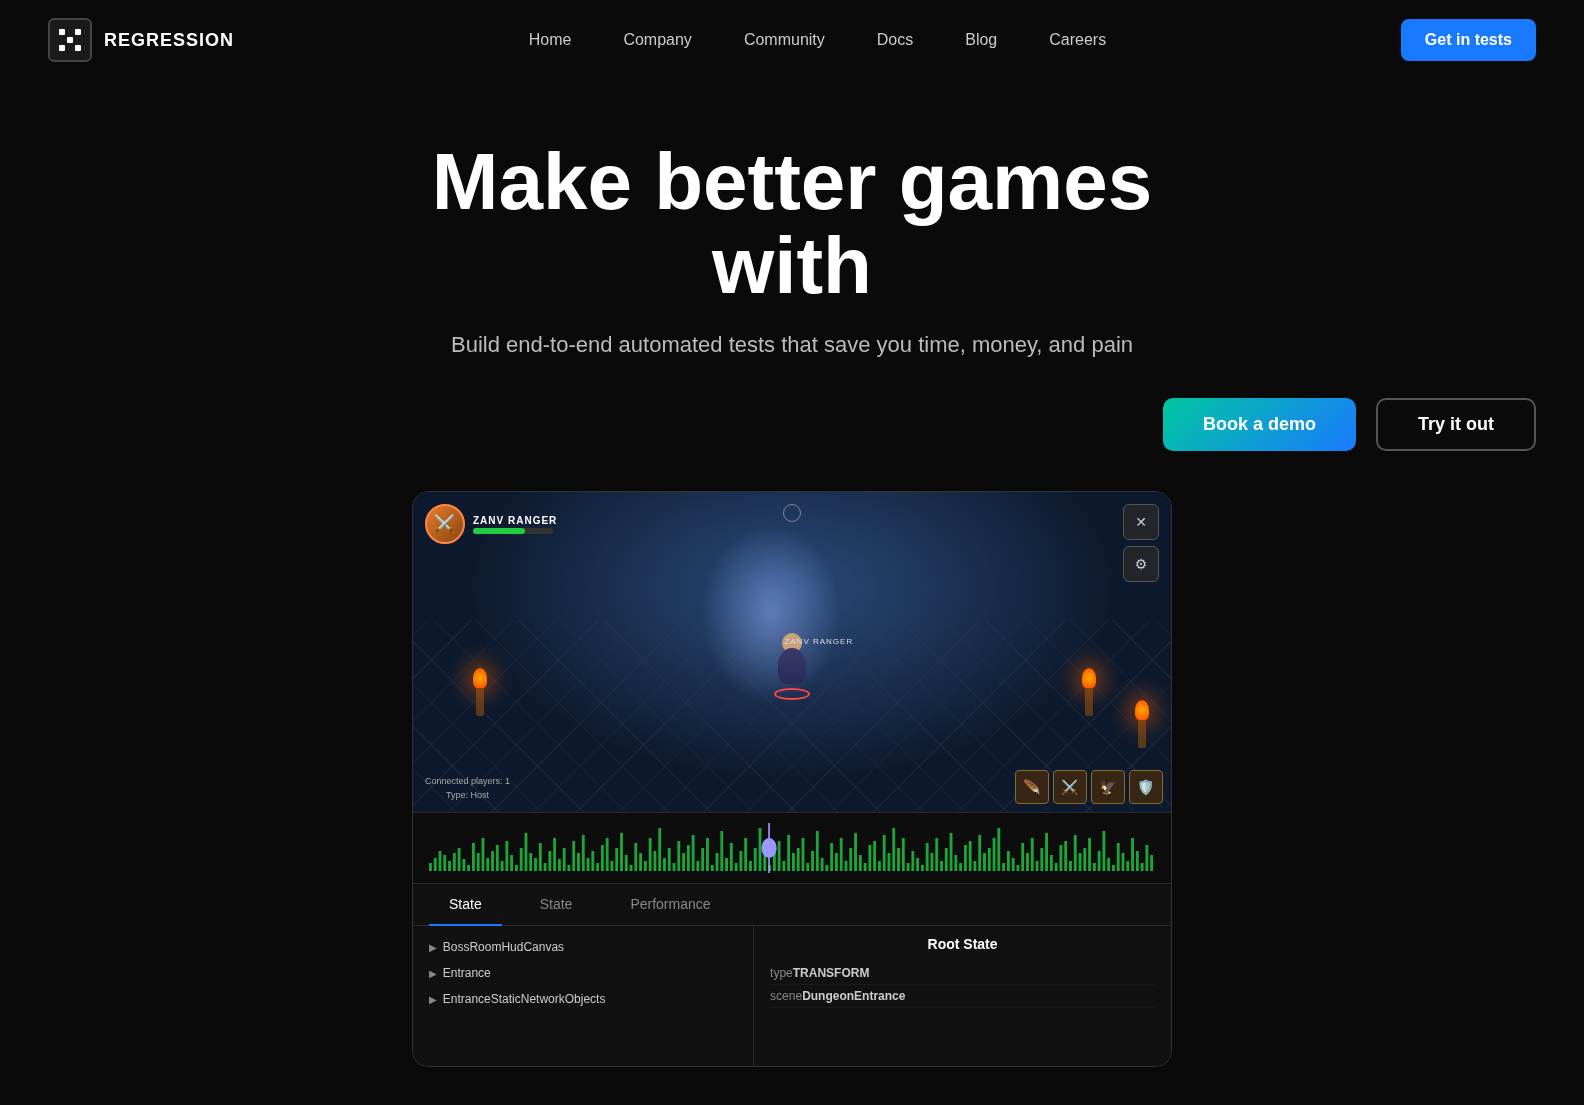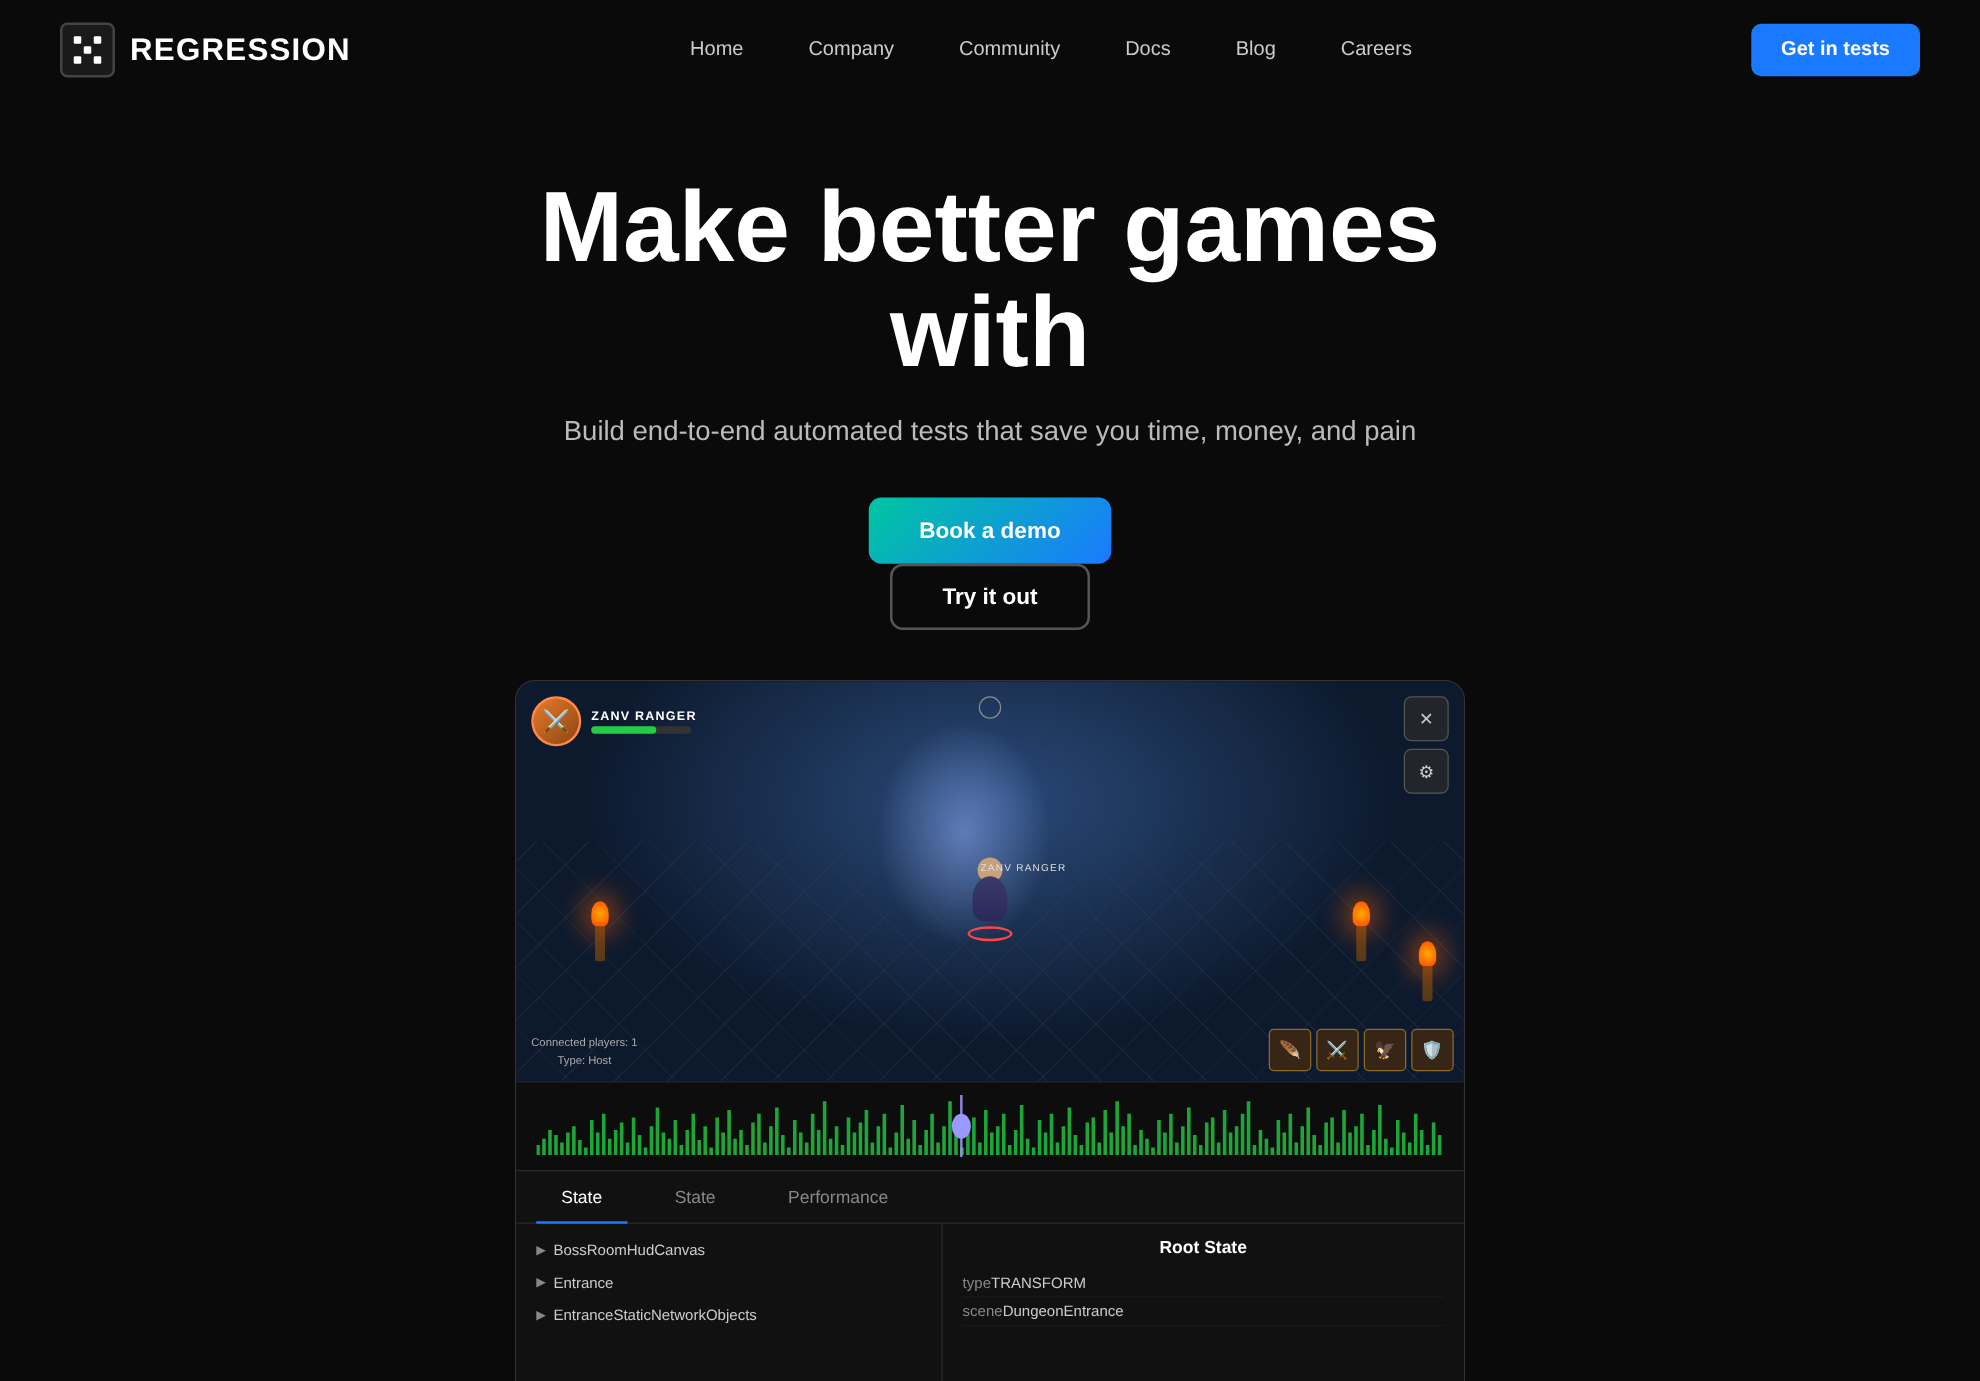--- a/index.html
+++ b/index.html
@@ -51,21 +51,21 @@
       height: 22px;
     }
 
     .logo-dot {
       background: #fff;
       border-radius: 1px;
     }
     .logo-dot.empty { background: transparent; }
 
     .logo-text {
-      font-size: 25px;
+      font-size: 18px;
       font-weight: 700;
       letter-spacing: 1px;
       color: #fff;
     }
 
     .nav-links {
       display: flex;
       align-items: center;
       gap: 52px;
       list-style: none;
@@ -110,23 +110,23 @@
     .hero-subtitle {
       font-size: 22px;
       font-weight: 500;
       color: #bbb;
       margin-bottom: 40px;
     }
 
     .hero-buttons {
       display: flex;
       align-items: center;
-      justify-content: space-between;
+      justify-content: flex-end;
+      gap: 20px;
       margin-bottom: 40px;
-      flex-direction: column;
     }
 
     .btn-demo {
       background: linear-gradient(135deg, #00c6a0, #1a7aff);
       color: #fff;
       border: none;
       border-radius: 10px;
       padding: 16px 40px;
       font-size: 18px;
       font-weight: 700;
@@ -451,21 +451,21 @@
 
     .state-row {
       display: flex;
       align-items: center;
       padding: 4px 0;
       font-size: 12px;
       border-bottom: 1px solid #1a1a1a;
     }
 
     .state-key { color: #888; }
-    .state-val { color: #ccc; font-weight: 400; }
+    .state-val { color: #ccc; font-weight: 700; }
   </style>
 </head>
 <body>
 
 <nav>
   <a class="nav-logo" href="#">
     <div class="logo-icon">
       <div class="logo-grid">
         <div class="logo-dot"></div>
         <div class="logo-dot empty"></div>

